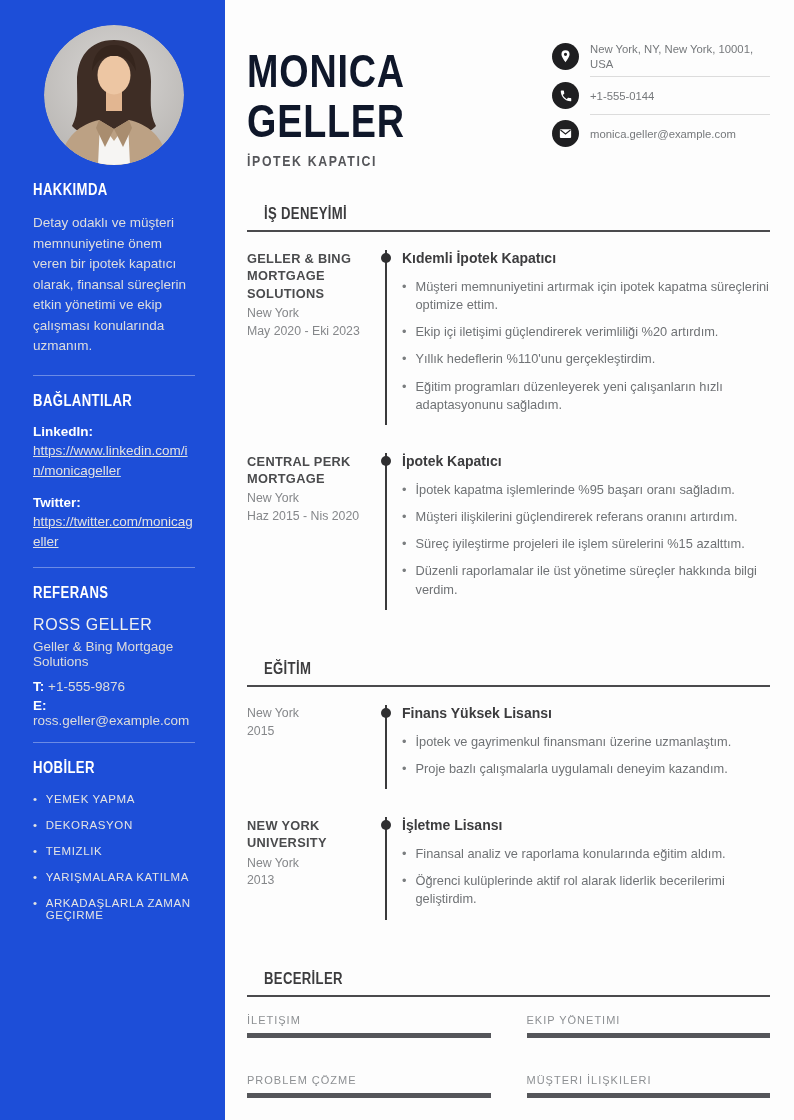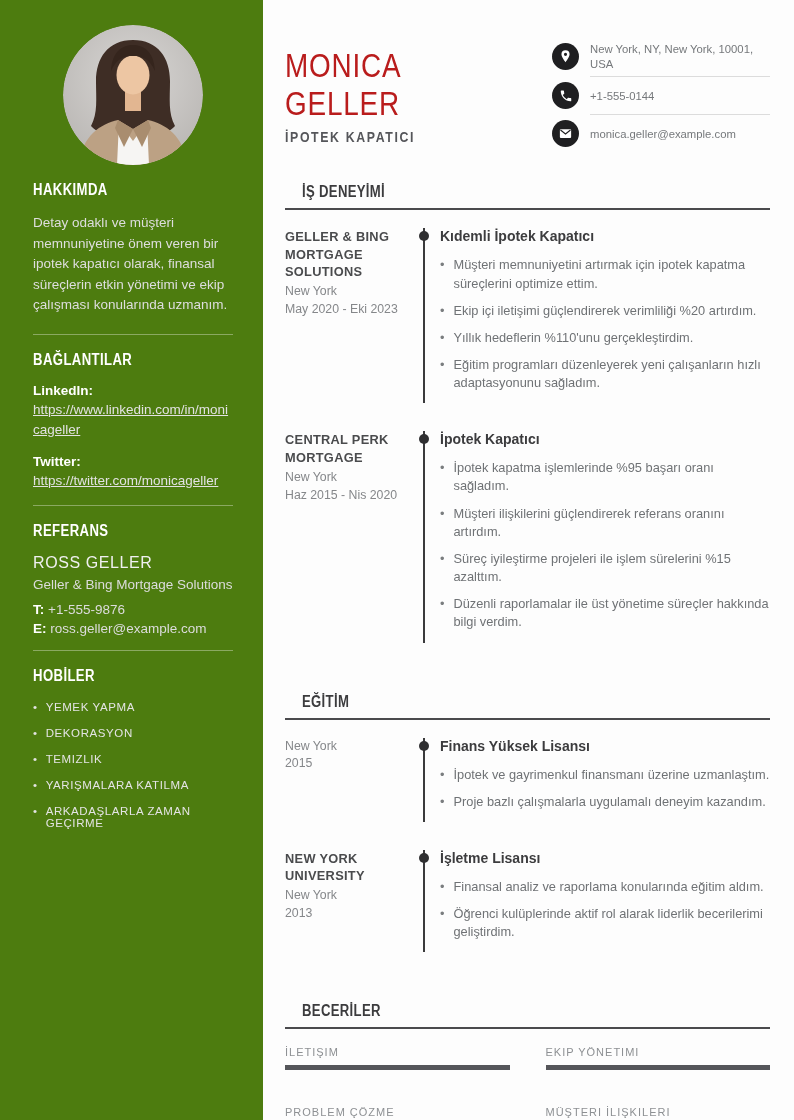--- a/index.html
+++ b/index.html
@@ -7,22 +7,22 @@
   body {
     font-family:"Liberation Sans", sans-serif;
     background:#fff;
     color:#3d3d3f;
     -webkit-font-smoothing:antialiased;
   }
   .page { display:flex; width:794px; height:1120px; overflow:hidden; }
 
   
   .sidebar {
-    width:263px; flex-shrink:0;
-    background:#4d7c0f;
+    width:225px; flex-shrink:0;
+    background:#1d4ed8;
     color:#e6e6e6;
     padding:25px 30px 20px 33px;
   }
   .photo-wrap { width:140px; height:140px; margin:0 auto 16px auto; border-radius:50%; overflow:hidden; }
   .photo-wrap svg { display:block; width:140px; height:140px; }
 
   .sb-heading {
     color:#fff; font-size:16px; font-weight:bold;
     letter-spacing:.5px; margin:16px 0 14px 0;
   }
@@ -44,21 +44,21 @@
   .hobby-list { list-style:none; margin-top:16px; }
   .hobby-item { font-size:11.5px; letter-spacing:.6px; color:#e4e4e4; margin-bottom:14px; display:flex; }
   .hobby-item .dot { margin-right:8px; color:#e4e4e4; }
 
   
   .main { flex:1; background:#fdfdfd; padding:40px 24px 0 22px; }
 
   .head { display:flex; justify-content:space-between; margin-bottom:36px; }
   .name-block { padding-top:8px; }
   .name-line {
-    font-size:34px; font-weight:normal; color:#b91c1c;
+    font-size:46px; font-weight:bold; color:#0f172a;
     line-height:1.0; letter-spacing:1px; margin-bottom:4px;
   }
   .job-title { font-size:15px; font-weight:bold; letter-spacing:2px; color:#55565a; margin-top:8px; }
 
   .contact-block { width:218px; padding-top:2px; }
   .contact-row { display:flex; align-items:center; }
   .contact-icon {
     width:27px; height:27px; border-radius:50%; background:#1f1f21;
     display:flex; align-items:center; justify-content:center; flex-shrink:0;
     margin-right:11px;

